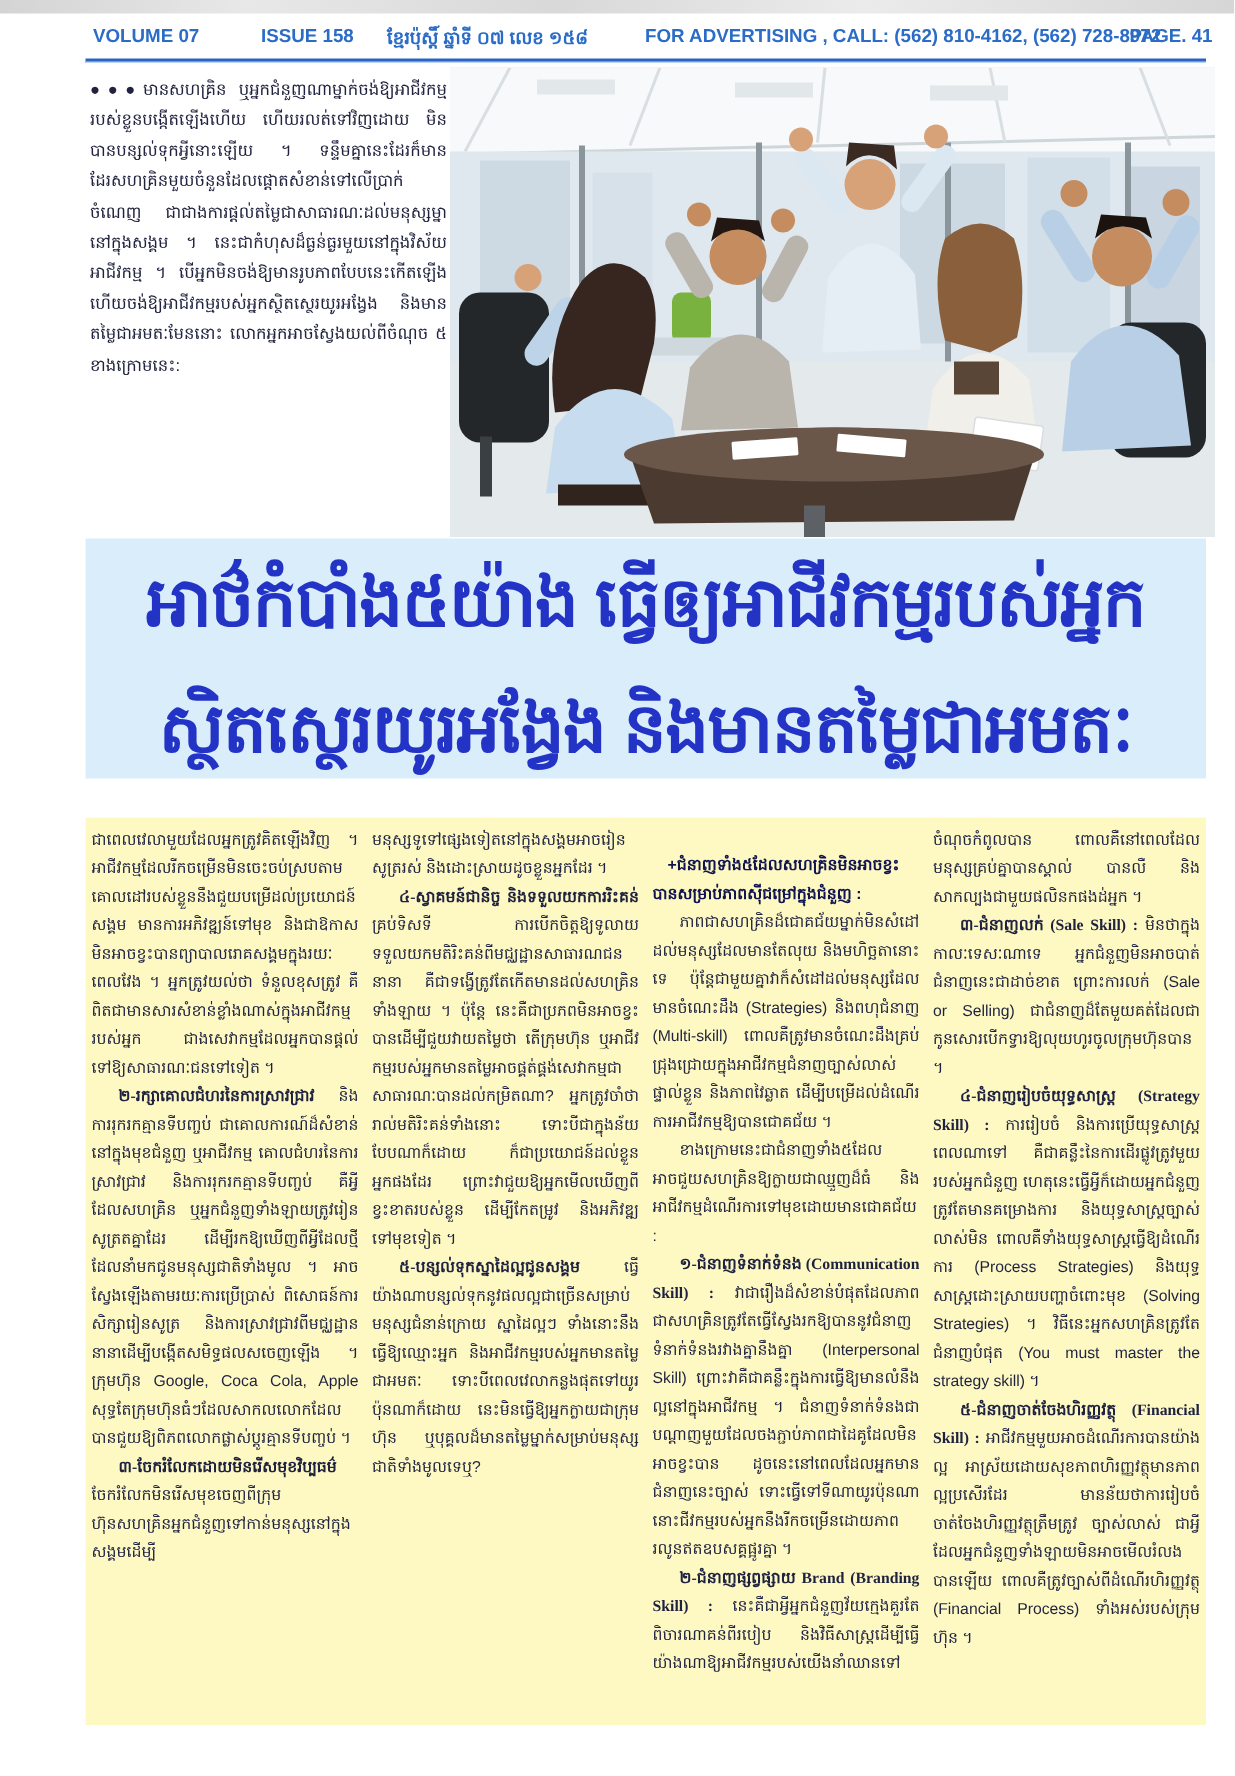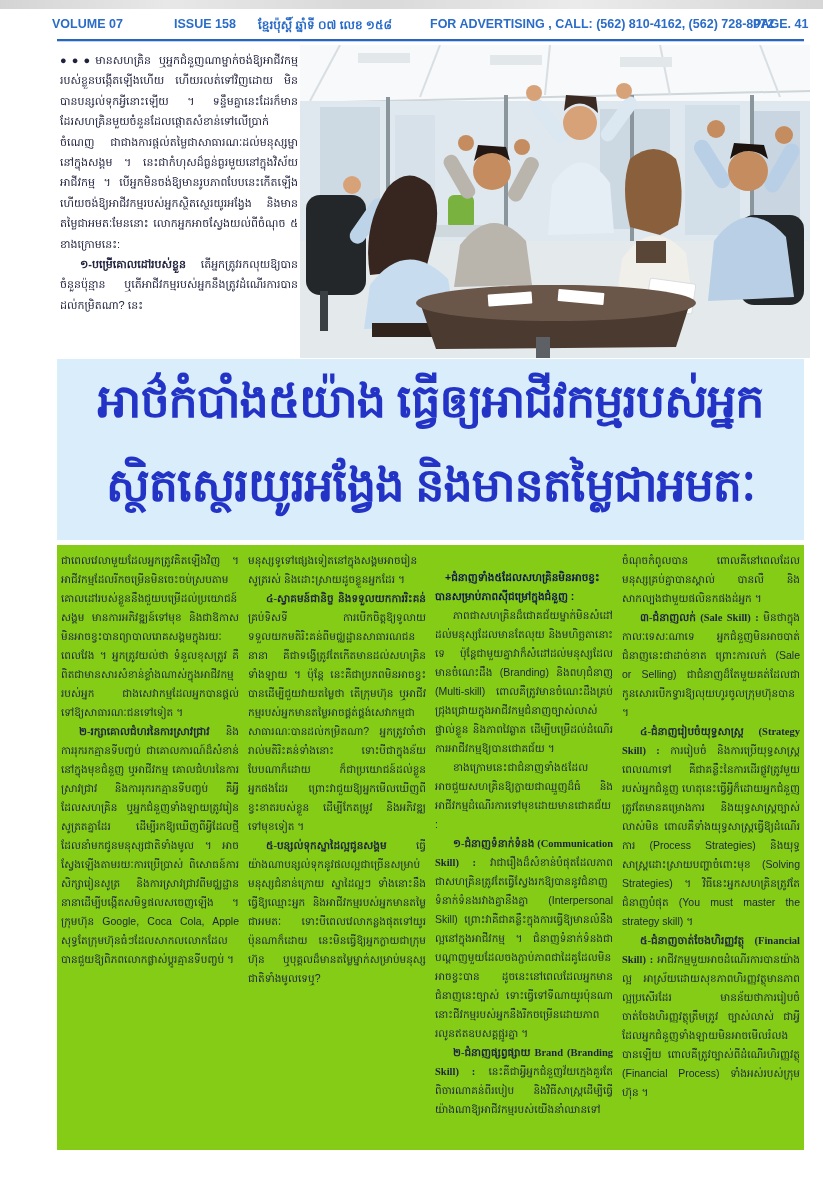--- a/index.html
+++ b/index.html
@@ -10,48 +10,48 @@
     font-family:"Liberation Sans", sans-serif;
   }
   
   .scan-edge { position:absolute; left:0; top:0; width:823px; height:9px;
     background:linear-gradient(90deg,#c9c9c9,#e2e2e2 20%,#cfcfcf 45%,#e6e6e6 70%,#cccccc); opacity:.8; }
 
   
   .masthead { position:absolute; left:0; top:14px; width:823px; height:22px;
     color:#2a6cc8; font-weight:bold; font-size:12.5px; }
   .masthead .hitem { position:absolute; top:3px; white-space:nowrap; }
-  .h-volume { left:52px; }
+  .h-volume { left:62px; }
   .h-issue  { left:174px; }
   .h-khmer  { left:258px; font-size:12px; }
   .h-adv    { left:430px; }
   .h-page   { left:753px; }
   .head-rule { position:absolute; left:57px; top:39px; width:747px; height:3px;
     background:#2a63c0; border-bottom:1px solid #bcd4ef; }
 
   
   .intro { position:absolute; left:60px; top:50px; width:238px; height:345px;
     overflow:hidden; color:#20223e; font-size:11px; line-height:20.4px;
     text-align:justify; }
   .intro p { text-indent:20px; }
   .intro p.first { text-indent:0; }
 
   
   .photo { position:absolute; left:300px; top:45px; width:510px; height:313px;
     overflow:hidden; background:#e8eef2; }
 
   
-  .headline-band { position:absolute; left:57px; top:359px; width:747px; height:181px;
+  .headline-band { position:absolute; left:57px; top:359px; width:747px; height:160px;
     background:#d9edfb; text-align:center; overflow:hidden; }
   .headline-band .hl { color:#2233c6; font-weight:800; font-size:46px;
     line-height:84px; white-space:nowrap; letter-spacing:-1px; }
 
   
   .body-band { position:absolute; left:57px; top:545px; width:747px; height:605px;
-    background:#84cc16; display:flex; gap:9px; padding:6px 4px; }
+    background:#fef9c3; display:flex; gap:9px; padding:6px 4px; }
   .col { width:180px; height:590px; overflow:hidden; color:#1e2240;
     font-size:10.5px; line-height:19px; text-align:justify; }
   .col p { text-indent:18px; }
   .col p.cont { text-indent:0; }
   .col p.subhead { font-weight:bold; color:#101450; text-indent:10px;margin-top:17px; }
   .col b { font-family:"Liberation Serif", serif; }
 </style>
 </head>
 <body>
 
@@ -63,21 +63,20 @@
     <span class="hitem h-volume">VOLUME 07</span>
     <span class="hitem h-issue">ISSUE 158</span>
     <span class="hitem h-khmer">ខ្មែរប៉ុស្តិ៍ ឆ្នាំទី ០៧ លេខ ១៥៨</span>
     <span class="hitem h-adv">FOR ADVERTISING , CALL: (562) 810-4162, (562) 728-8972</span>
     <span class="hitem h-page">PAGE. 41</span>
   </div>
   <div class="head-rule"></div>
 
   <div class="intro">
       <p class="first">●●●មានសហគ្រិន ឬអ្នកជំនួញណាម្នាក់ចង់ឱ្យអាជីវកម្មរបស់ខ្លួនបង្កើតឡើងហើយ ហើយរលត់ទៅវិញដោយ មិនបានបន្សល់ទុកអ្វីនោះឡើយ ។ ទន្ទឹមគ្នានេះដែរក៏មានដែរសហគ្រិនមួយចំនួនដែលផ្តោតសំខាន់ទៅលើប្រាក់ចំណេញ ជាជាងការផ្តល់តម្លៃជាសាធារណៈដល់មនុស្សម្នានៅក្នុងសង្គម ។ នេះជាកំហុសដ៏ធ្ងន់ធ្ងរមួយនៅក្នុងវិស័យអាជីវកម្ម ។ បើអ្នកមិនចង់ឱ្យមានរូបភាពបែបនេះកើតឡើង ហើយចង់ឱ្យអាជីវកម្មរបស់អ្នកស្ថិតស្ថេរយូរអង្វែង និងមានតម្លៃជាអមតៈមែននោះ លោកអ្នកអាចស្វែងយល់ពីចំណុច ៥ ខាងក្រោមនេះ:</p>
-      <p><b>១-បម្រើគោលដៅរបស់ខ្លួន</b> តើអ្នកត្រូវរកលុយឱ្យបានចំនួនប៉ុន្មាន ឬតើអាជីវកម្មរបស់អ្នកនឹងត្រូវដំណើរការបានដល់កម្រិតណា? នេះ</p>
     </div>
 
   <div class="photo">
     <svg width="510" height="313" viewBox="0 0 510 313" xmlns="http://www.w3.org/2000/svg">
 
       <rect x="0" y="0" width="510" height="313" fill="#e9eff3"></rect>
       <rect x="0" y="0" width="510" height="60" fill="#f7f9fa"></rect>
       <line x1="0" y1="58" x2="510" y2="46" stroke="#cfd6da" stroke-width="2"></line>
       <line x1="40" y1="0" x2="10" y2="56" stroke="#d8dee2" stroke-width="2"></line>
       <line x1="140" y1="0" x2="120" y2="52" stroke="#d8dee2" stroke-width="2"></line>
@@ -154,29 +153,30 @@
 
   <div class="headline-band">
     <div class="hl">អាថ៌កំបាំង៥យ៉ាង ធ្វើឲ្យអាជីវកម្មរបស់អ្នក</div>
     <div class="hl">ស្ថិតស្ថេរយូរអង្វែង និងមានតម្លៃជាអមតៈ</div>
   </div>
 
   <div class="body-band">
     <div class="col">
         <p class="cont">ជាពេលវេលាមួយដែលអ្នកត្រូវគិតឡើងវិញ ។ អាជីវកម្មដែលរីកចម្រើនមិនចេះចប់ស្របតាមគោលដៅរបស់ខ្លួននឹងជួយបម្រើដល់ប្រយោជន៍សង្គម មានការអភិវឌ្ឍន៍ទៅមុខ និងជាឱកាសមិនអាចខ្វះបានព្យាបាលរោគសង្គមក្នុងរយៈពេលវែង ។ អ្នកត្រូវយល់ថា ទំនួលខុសត្រូវ គឺពិតជាមានសារសំខាន់ខ្លាំងណាស់ក្នុងអាជីវកម្មរបស់អ្នក ជាងសេវាកម្មដែលអ្នកបានផ្តល់ទៅឱ្យសាធារណៈជនទៅទៀត ។</p>
         <p><b>២-រក្សាគោលជំហរនៃការស្រាវជ្រាវ</b> និងការរុករកគ្មានទីបញ្ចប់ ជាគោលការណ៍ដ៏សំខាន់នៅក្នុងមុខជំនួញ ឬអាជីវកម្ម គោលជំហរនៃការស្រាវជ្រាវ និងការរុករកគ្មានទីបញ្ចប់ គឺអ្វីដែលសហគ្រិន ឬអ្នកជំនួញទាំងឡាយត្រូវរៀនសូត្រតគ្នាដែរ ដើម្បីរកឱ្យឃើញពីអ្វីដែលថ្មី ដែលនាំមកជូនមនុស្សជាតិទាំងមូល ។ អាចស្វែងឡើងតាមរយៈការប្រើប្រាស់ ពិសោធន៍ការសិក្សារៀនសូត្រ និងការស្រាវជ្រាវពីមជ្ឈដ្ឋាននានាដើម្បីបង្កើតសមិទ្ធផលសចេញឡើង ។ ក្រុមហ៊ុន Google, Coca Cola, Apple សុទ្ធតែក្រុមហ៊ុនធំៗដែលសាកលលោកដែលបានជួយឱ្យពិភពលោកផ្លាស់ប្តូរគ្មានទីបញ្ចប់ ។</p>
+        <p><b>៣-ចែករំលែកដោយមិនរើសមុខវិប្បធម៌</b> ចែករំលែកមិនរើសមុខចេញពីក្រុមហ៊ុនសហគ្រិនអ្នកជំនួញទៅកាន់មនុស្សនៅក្នុងសង្គមដើម្បី</p>
       </div>
     <div class="col">
         <p class="cont">មនុស្សទូទៅផ្សេងទៀតនៅក្នុងសង្គមអាចរៀនសូត្ររស់ និងដោះស្រាយដូចខ្លួនអ្នកដែរ ។</p>
         <p><b>៤-ស្វាគមន៍ជានិច្ច និងទទួលយកការរិះគន់</b> គ្រប់ទិសទី ការបើកចិត្តឱ្យទូលាយទទួលយកមតិរិះគន់ពីមជ្ឈដ្ឋានសាធារណជននានា គឺជាទង្វើត្រូវតែកើតមានដល់សហគ្រិនទាំងឡាយ ។ ប៉ុន្តែ នេះគឺជាប្រភពមិនអាចខ្វះបានដើម្បីជួយវាយតម្លៃថា តើក្រុមហ៊ុន ឬអាជីវកម្មរបស់អ្នកមានតម្លៃអាចផ្គត់ផ្គង់សេវាកម្មជាសាធារណៈបានដល់កម្រិតណា? អ្នកត្រូវចាំថា រាល់មតិរិះគន់ទាំងនោះ ទោះបីជាក្នុងន័យបែបណាក៏ដោយ ក៏ជាប្រយោជន៍ដល់ខ្លួនអ្នកផងដែរ ព្រោះវាជួយឱ្យអ្នកមើលឃើញពីខ្វះខាតរបស់ខ្លួន ដើម្បីកែតម្រូវ និងអភិវឌ្ឍទៅមុខទៀត ។</p>
         <p><b>៥-បន្សល់ទុកស្នាដៃល្អជូនសង្គម</b> ធ្វើយ៉ាងណាបន្សល់ទុកនូវផលល្អជាច្រើនសម្រាប់មនុស្សជំនាន់ក្រោយ ស្នាដៃល្អៗ ទាំងនោះនឹងធ្វើឱ្យឈ្មោះអ្នក និងអាជីវកម្មរបស់អ្នកមានតម្លៃជាអមតៈ ទោះបីពេលវេលាកន្លងផុតទៅយូរប៉ុនណាក៏ដោយ នេះមិនធ្វើឱ្យអ្នកក្លាយជាក្រុមហ៊ុន ឬបុគ្គលដ៏មានតម្លៃម្នាក់សម្រាប់មនុស្សជាតិទាំងមូលទេឬ?</p>
       </div>
     <div class="col">
         <p class="subhead">+ជំនាញទាំង៥ដែលសហគ្រិនមិនអាចខ្វះបានសម្រាប់ភាពស៊ីជម្រៅក្នុងជំនួញ :</p>
-        <p>ភាពជាសហគ្រិនដ៏ជោគជ័យម្នាក់មិនសំដៅដល់មនុស្សដែលមានតែលុយ និងមហិច្ឆតានោះទេ ប៉ុន្តែជាមួយគ្នាវាក៏សំដៅដល់មនុស្សដែលមានចំណេះដឹង (Branding) និងពហុជំនាញ (Multi-skill) ពោលគឺត្រូវមានចំណេះដឹងគ្រប់ជ្រុងជ្រោយក្នុងអាជីវកម្មជំនាញច្បាស់លាស់ផ្ទាល់ខ្លួន និងភាពវៃឆ្លាត ដើម្បីបម្រើដល់ដំណើរការអាជីវកម្មឱ្យបានជោគជ័យ ។</p>
+        <p>ភាពជាសហគ្រិនដ៏ជោគជ័យម្នាក់មិនសំដៅដល់មនុស្សដែលមានតែលុយ និងមហិច្ឆតានោះទេ ប៉ុន្តែជាមួយគ្នាវាក៏សំដៅដល់មនុស្សដែលមានចំណេះដឹង (Strategies) និងពហុជំនាញ (Multi-skill) ពោលគឺត្រូវមានចំណេះដឹងគ្រប់ជ្រុងជ្រោយក្នុងអាជីវកម្មជំនាញច្បាស់លាស់ផ្ទាល់ខ្លួន និងភាពវៃឆ្លាត ដើម្បីបម្រើដល់ដំណើរការអាជីវកម្មឱ្យបានជោគជ័យ ។</p>
         <p>ខាងក្រោមនេះជាជំនាញទាំង៥ដែលអាចជួយសហគ្រិនឱ្យក្លាយជាឈ្មួញដ៏ធំ និងអាជីវកម្មដំណើរការទៅមុខដោយមានជោគជ័យ :</p>
         <p><b>១-ជំនាញទំនាក់ទំនង (Communication Skill) :</b> វាជារឿងដ៏សំខាន់បំផុតដែលភាពជាសហគ្រិនត្រូវតែធ្វើស្វែងរកឱ្យបាននូវជំនាញទំនាក់ទំនងរវាងគ្នានឹងគ្នា (Interpersonal Skill) ព្រោះវាគឺជាគន្លឹះក្នុងការធ្វើឱ្យមានលំនឹងល្អនៅក្នុងអាជីវកម្ម ។ ជំនាញទំនាក់ទំនងជាបណ្តាញមួយដែលចងភ្ជាប់ភាពជាដៃគូដែលមិនអាចខ្វះបាន ដូចនេះនៅពេលដែលអ្នកមានជំនាញនេះច្បាស់ ទោះធ្វើទៅទីណាយូរប៉ុនណា នោះជីវកម្មរបស់អ្នកនឹងរីកចម្រើនដោយភាពរលូនឥតឧបសគ្គផ្អូរគ្នា ។</p>
         <p><b>២-ជំនាញផ្សព្វផ្សាយ Brand (Branding Skill) :</b> នេះគឺជាអ្វីអ្នកជំនួញវ័យក្មេងគួរតែពិចារណាគន់ពីរបៀប និងវិធីសាស្ត្រដើម្បីធ្វើយ៉ាងណាឱ្យអាជីវកម្មរបស់យើងនាំឈានទៅ</p>
       </div>
     <div class="col">
         <p class="cont">ចំណុចកំពូលបាន ពោលគឺនៅពេលដែលមនុស្សគ្រប់គ្នាបានស្គាល់ បានលឺ និងសាកល្បងជាមួយផលិនកផងដ់អ្នក ។</p>
         <p><b>៣-ជំនាញលក់ (Sale Skill) :</b> មិនថាក្នុងកាលៈទេសៈណាទេ អ្នកជំនួញមិនអាចបាត់ជំនាញនេះជាដាច់ខាត ព្រោះការលក់ (Sale or Selling) ជាជំនាញដ៏តែមួយគត់ដែលជាកូនសោរបើកទ្វារឱ្យលុយហូរចូលក្រុមហ៊ុនបាន ។</p>
         <p><b>៤-ជំនាញរៀបចំយុទ្ធសាស្ត្រ (Strategy Skill) :</b> ការរៀបចំ និងការប្រើយុទ្ធសាស្ត្រពេលណាទៅ គឺជាគន្លឹះនៃការដើរផ្លូវត្រូវមួយរបស់អ្នកជំនួញ ហេតុនេះធ្វើអ្វីក៏ដោយអ្នកជំនួញត្រូវតែមានគម្រោងការ និងយុទ្ធសាស្ត្រច្បាស់លាស់មិន ពោលគឺទាំងយុទ្ធសាស្ត្រធ្វើឱ្យដំណើរការ (Process Strategies) និងយុទ្ធសាស្ត្រដោះស្រាយបញ្ហាចំពោះមុខ (Solving Strategies) ។ វិធីនេះអ្នកសហគ្រិនត្រូវតែជំនាញបំផុត (You must master the strategy skill) ។</p>
         <p><b>៥-ជំនាញចាត់ចែងហិរញ្ញវត្ថុ (Financial Skill) :</b> អាជីវកម្មមួយអាចដំណើរការបានយ៉ាងល្អ អាស្រ័យដោយសុខភាពហិរញ្ញវត្ថុមានភាពល្អប្រសើរដែរ មានន័យថាការរៀបចំចាត់ចែងហិរញ្ញវត្ថុត្រឹមត្រូវ ច្បាស់លាស់ ជាអ្វីដែលអ្នកជំនួញទាំងឡាយមិនអាចមើលរំលងបានឡើយ ពោលគឺត្រូវច្បាស់ពីដំណើរហិរញ្ញវត្ថុ (Financial Process) ទាំងអស់របស់ក្រុមហ៊ុន ។</p>
       </div>

